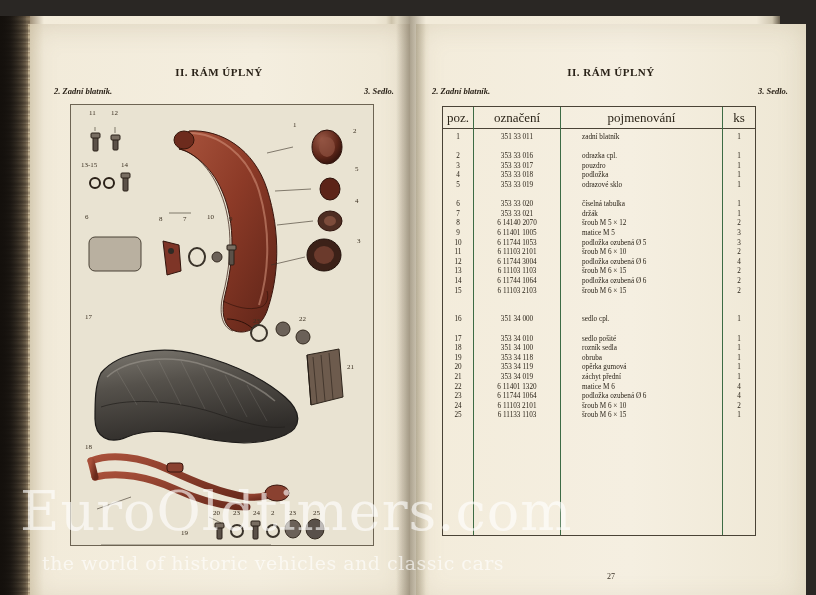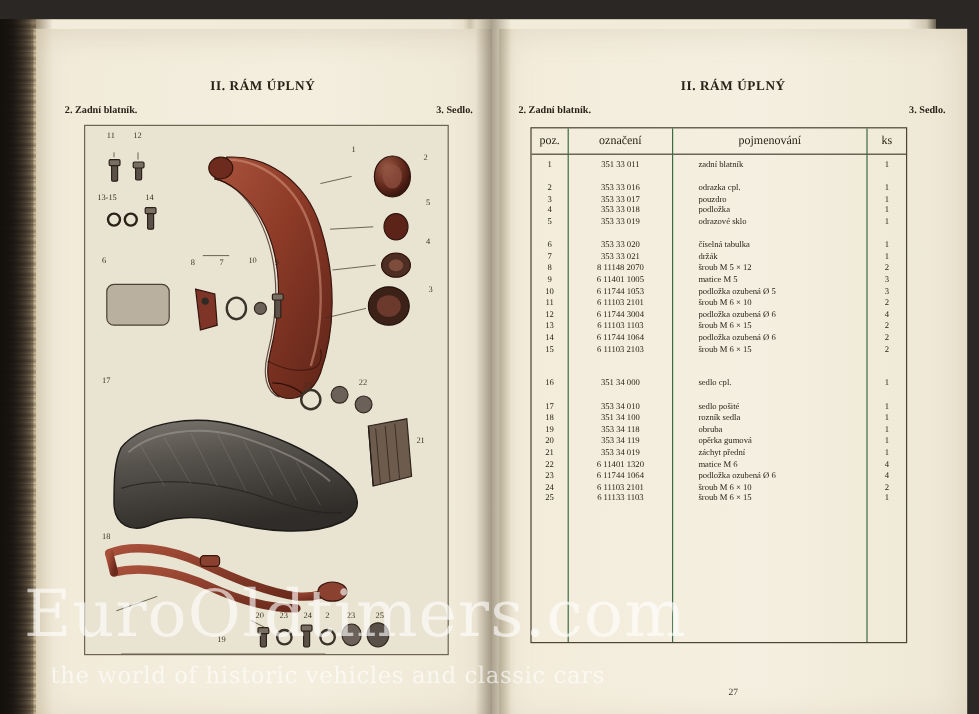--- a/index.html
+++ b/index.html
@@ -46,21 +46,21 @@
     position:absolute;left:396px;top:0;width:30px;height:595px;
     background:linear-gradient(90deg,rgba(120,105,80,0),rgba(90,78,58,.45) 45%,rgba(120,105,80,0));
   }
 
   
   .hdr-title{
     position:absolute;text-align:center;width:100%;
     font-weight:bold;font-size:11px;letter-spacing:.5px;color:#2a2218;
   }
   .hdr-sub{
-    position:absolute;font-size:8.5px;color:#2a2218;font-weight:bold;
+    position:absolute;font-size:8.5px;color:#2a2218;font-weight:bold;font-style:italic;
   }
 
   
   .plate{
     position:absolute;left:72px;top:88px;width:300px;height:440px;
     background:#e9e3d2;border:1px solid #6d6453;
   }
   .plate-inner{position:absolute;inset:0;}
   .fig-label{position:absolute;font-size:7px;color:#3a2f20;font-family:"Liberation Serif",serif;}
 
@@ -70,21 +70,21 @@
   .tbl{
     position:absolute;left:442px;top:90px;width:340px;height:440px;
     border:1px solid #4a4336;
     font-family:"Liberation Serif",serif;
   }
   .tbl .vline{position:absolute;top:0;bottom:0;width:1px;background:#4a4336;}
   .tbl .hline{position:absolute;left:0;right:0;height:1px;background:#4a4336;}
   .tbl .green{background:#3d6b44;}
   .th{
     position:absolute;top:0;height:22px;line-height:22px;
-    font-size:10px;color:#2b2418;text-align:center;
+    font-size:13px;color:#2b2418;text-align:center;
   }
   .row{position:absolute;left:0;width:100%;height:9.2px;font-size:7.2px;color:#241d12;}
   .c-poz{position:absolute;left:0;width:30px;text-align:center;}
   .c-oz{position:absolute;left:31px;width:86px;text-align:center;}
   .c-nz{position:absolute;left:119px;width:160px;text-align:left;padding-left:20px;}
   .c-ks{position:absolute;left:281px;width:30px;text-align:center;}
 
   .pagenum{
     position:absolute;width:100%;text-align:center;font-size:8px;color:#3a3226;
   }
@@ -354,21 +354,21 @@
               <span class="c-ks">1</span>
             </div>
             <div class="row" style="top: 102.8px;">
               <span class="c-poz">7</span>
               <span class="c-oz">353 33 021</span>
               <span class="c-nz">držák</span>
               <span class="c-ks">1</span>
             </div>
             <div class="row" style="top: 112.4px;">
               <span class="c-poz">8</span>
-              <span class="c-oz">8 11148 2070</span>
+              <span class="c-oz">6 14140 2070</span>
               <span class="c-nz">šroub M 5 × 12</span>
               <span class="c-ks">2</span>
             </div>
             <div class="row" style="top: 122px;">
               <span class="c-poz">9</span>
               <span class="c-oz">6 11401 1005</span>
               <span class="c-nz">matice M 5</span>
               <span class="c-ks">3</span>
             </div>
             <div class="row" style="top: 131.6px;">

